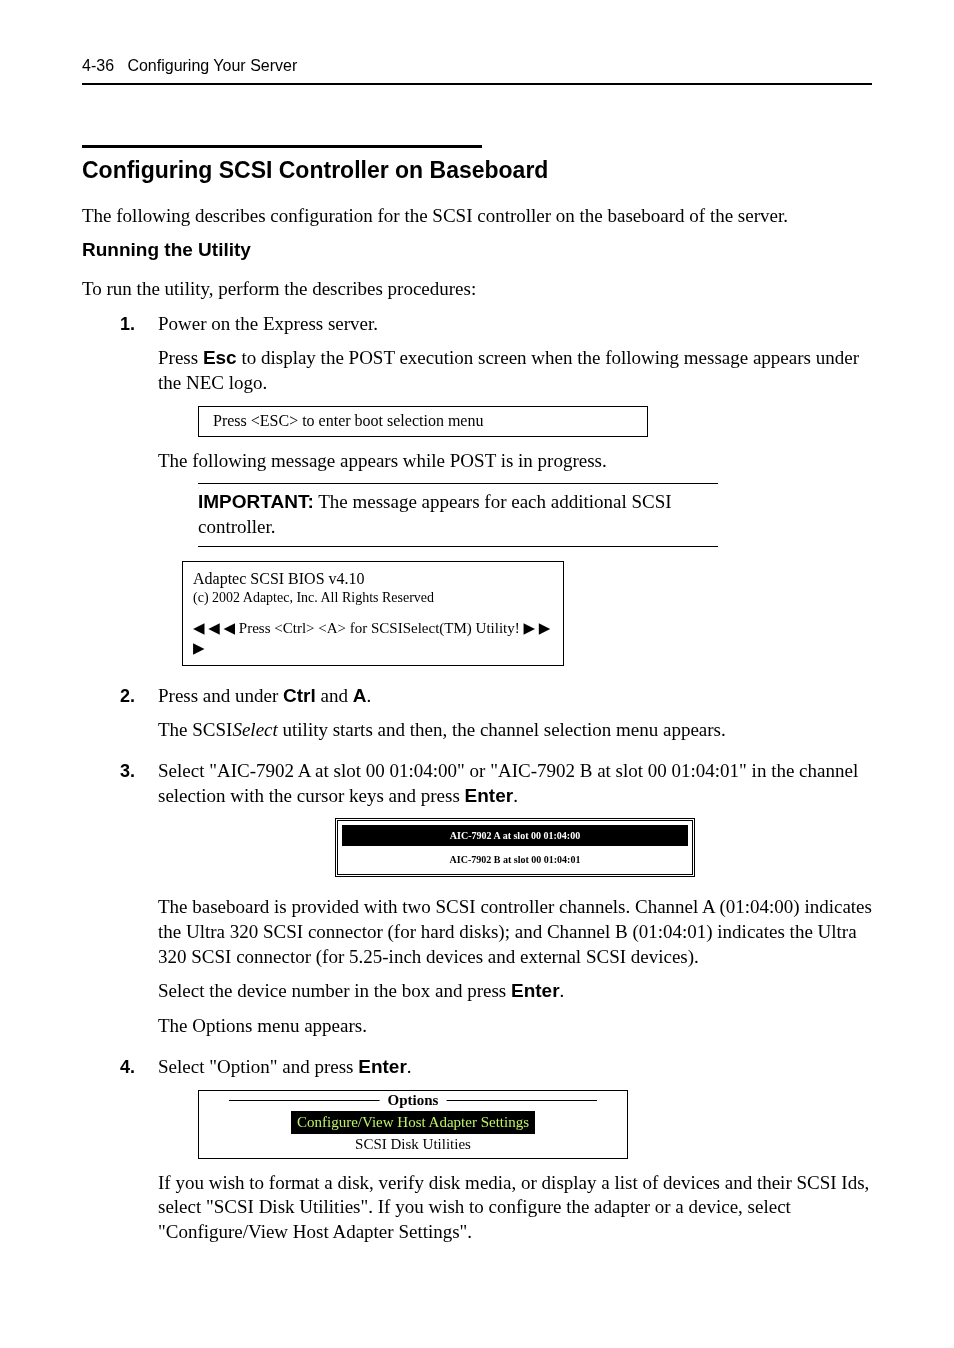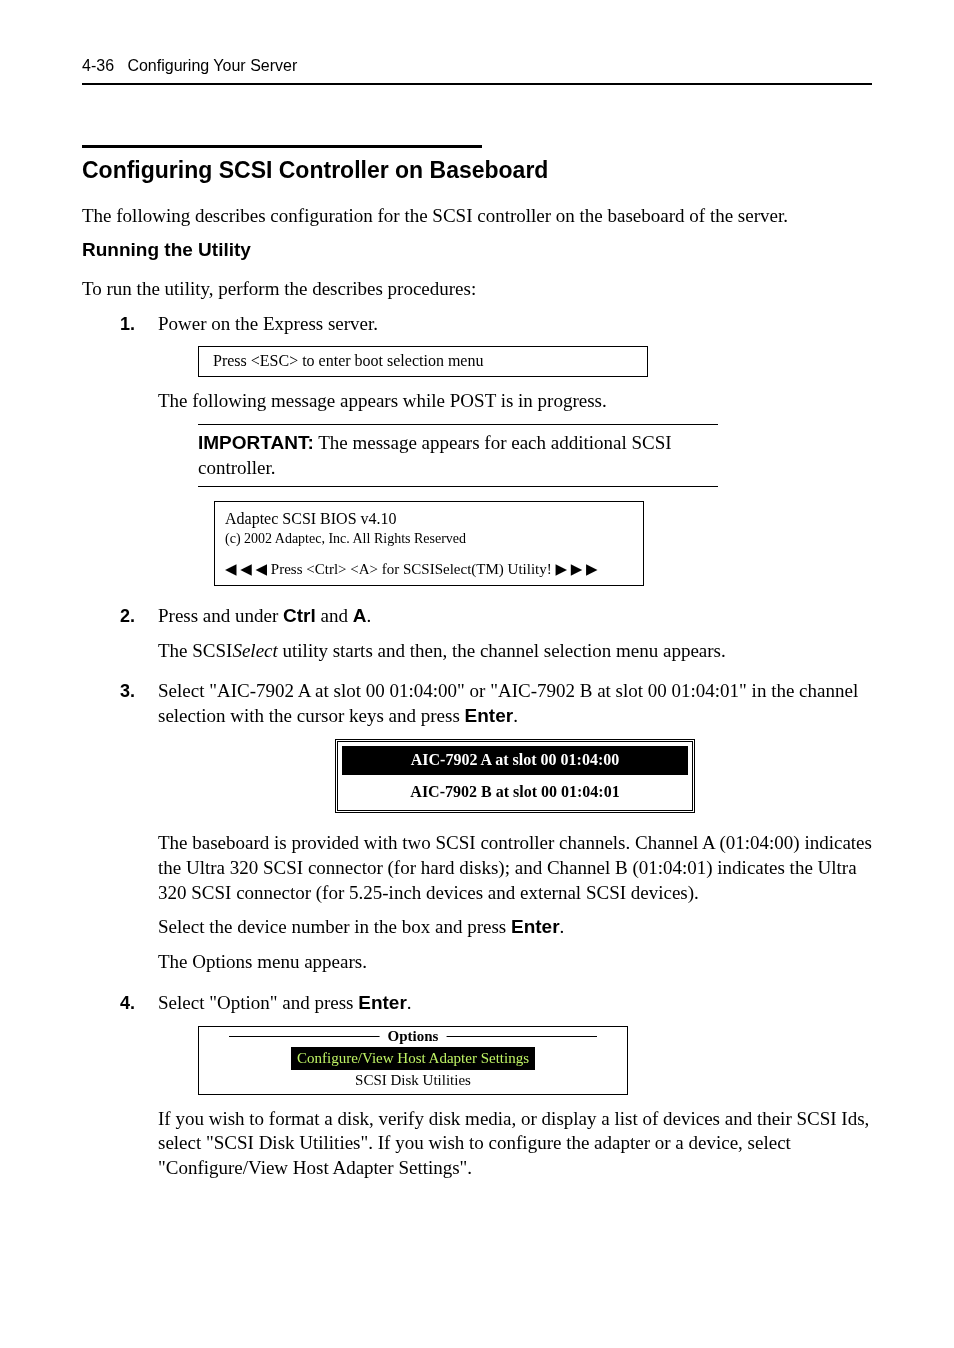--- a/index.html
+++ b/index.html
@@ -76,32 +76,32 @@
     border-bottom: 1px solid #000;
     padding: 6px 0;
     margin: 10px 0 14px 0;
     width: 520px;
   }
   .bios-box {
     font-family: "Bookman Old Style", Georgia, serif;
     font-size: 16px;
     border: 1px solid #000;
     padding: 6px 10px 6px 10px;
-    width: 430px;
-    margin: 6px 0 12px 56px;
+    width: 382px;
+    margin: 6px 0 12px 24px;
     box-sizing: border-box;
     line-height: 1.35;
   }
   .channel-outer {
     border: 3px double #000;
     width: 360px;
     margin: 10px auto 18px auto;
     font-family: "Bookman Old Style", Georgia, serif;
     font-weight: bold;
-    font-size: 16px;
+    font-size: 10px;
     text-align: center;
     padding: 4px;
     box-sizing: border-box;
   }
   .channel-row-sel {
     background: #000;
     color: #fff;
     padding: 4px 2px;
     margin-bottom: 4px;
   }
@@ -164,20 +164,21 @@
   <p>The following describes configuration for the SCSI controller on the baseboard of the server.</p>
 
   <h2 class="sub-title">Running the Utility</h2>
 
   <p>To run the utility, perform the describes procedures:</p>
 
   <div class="ol-row">
     <div class="ol-num">1.</div>
     <div class="ol-body">
       <p>Power on the Express server.</p>
+      <p><span>Press </span><span class="sans-bold">Esc</span><span> to display the POST execution screen when the following message appears under the NEC logo.</span></p>
 
       <div class="mono-box" style="margin-left:40px;">
         <span>Press &lt;ESC&gt; to enter boot selection menu</span>
       </div>
 
       <p>The following message appears while POST is in progress.</p>
 
       <div class="important-block" style="margin-left:40px;">
         <span class="sans-bold">IMPORTANT:</span><span> The message appears for each additional SCSI controller.</span>
       </div>

